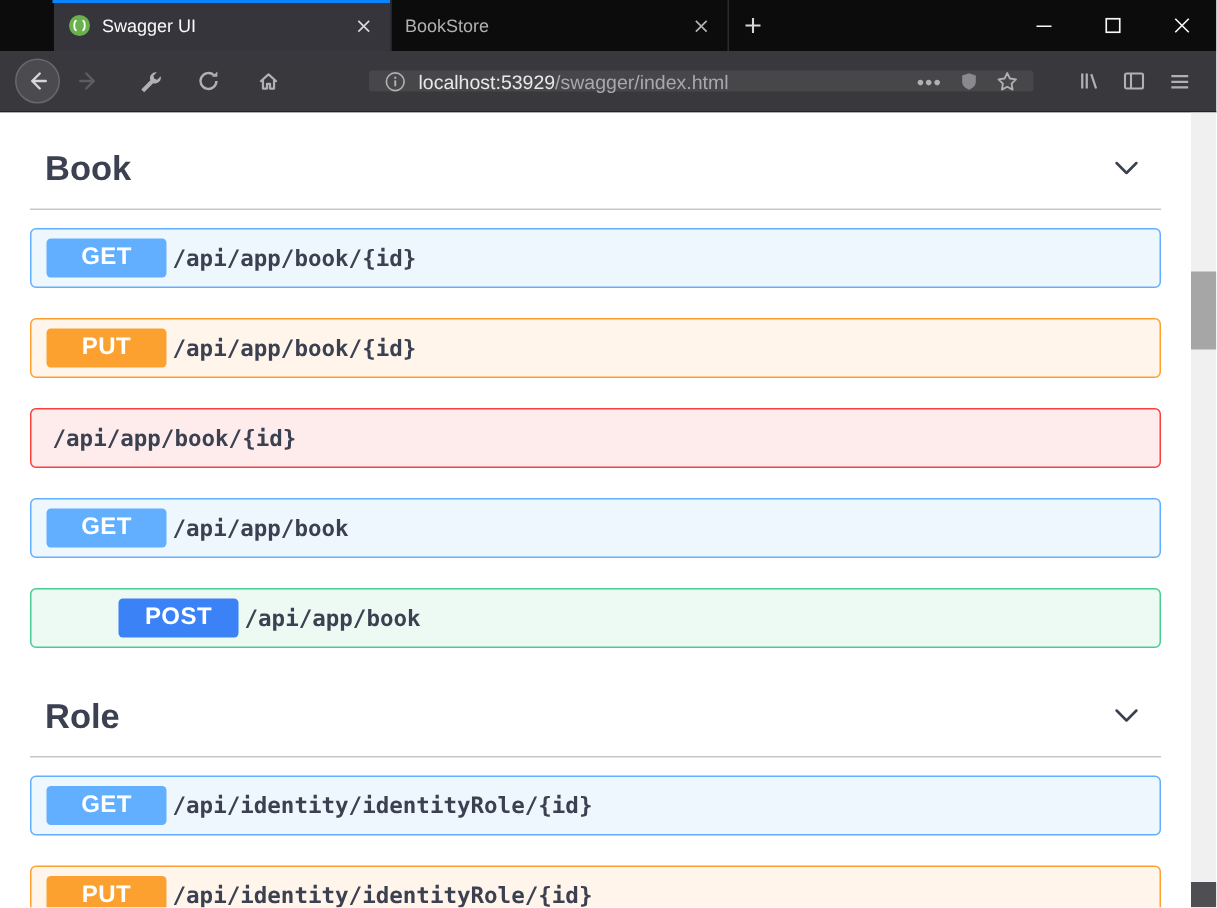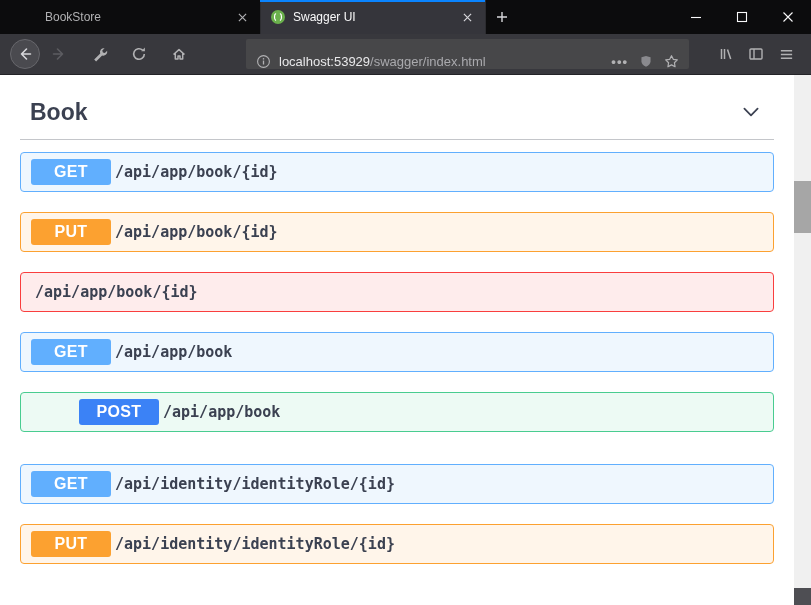--- a/index.html
+++ b/index.html
@@ -21,22 +21,22 @@
   .winbtn{width:46px;display:flex;align-items:center;justify-content:center}
 
   
   .toolbar{flex:0 0 41px;height:41px;background:#38383d;display:flex;align-items:center;
            padding:0 10px;border-bottom:1px solid #232327}
   .backbtn{width:30px;height:30px;border-radius:50%;background:#4a4a4f;border:1px solid #67676c;
            display:flex;align-items:center;justify-content:center;margin-right:4px;flex:0 0 auto}
   .navbtn{width:30px;height:30px;display:flex;align-items:center;justify-content:center;
           border-radius:2px;flex:0 0 auto}
   .ml10{margin-left:10px}
-  .urlbar{flex:1;height:30px;margin-left:52px;margin-right:22px;background:#474749;border-radius:2px;
-          display:flex;align-items:flex-end;padding:0 10px;gap:8px;font-size:13px;min-width:0}
+  .urlbar{flex:1;height:14px;margin-left:52px;margin-right:22px;background:#474749;border-radius:2px;
+          display:flex;align-items:flex-start;padding:0 10px;gap:8px;font-size:13px;min-width:0}
   .url-text{white-space:nowrap;overflow:hidden}
   .url-host{color:#e8e8ea}
   .url-path{color:#a9a9ad}
   .url-right{margin-left:auto;display:flex;align-items:center;gap:11px}
   .dots{color:#b1b1b3;font-size:13px;letter-spacing:1px;font-weight:700}
 
   
   .content{position:relative;flex:1;background:#fff;overflow:hidden}
   .swagger{position:absolute;top:0;left:0;right:17px;bottom:0;padding:12px 20px 0;overflow:hidden}
   .section{margin-bottom:12px}
@@ -60,40 +60,40 @@
   svg{display:block}
 </style>
 </head>
 <body>
 
 <div class="window">
 
   <div class="titlebar">
     <div class="drag-left"></div>
 
+    <div class="tab active">
+      <span>
+        <svg width="16" height="16" viewBox="0 0 16 16">
+            <circle cx="8" cy="8" r="7" fill="#6ab04c"></circle>
+            <path d="M5.6 4.8c-1.1.6-1.1 2.1-1.1 3.2s0 2.6 1.1 3.2M10.4 4.8c1.1.6 1.1 2.1 1.1 3.2s0 2.6-1.1 3.2" stroke="#fff" stroke-width="1.2" fill="none" stroke-linecap="round"></path>
+          </svg>
+      </span>
+      <span class="tab-title">Swagger UI</span>
+      <span class="tab-close">
+        <svg width="9" height="9" viewBox="0 0 10 10">
+            <path d="M1 1l8 8M9 1L1 9" stroke="#d7d7db" stroke-width="1.3"></path>
+          </svg>
+      </span>
+    </div>
+
     <div class="tab">
       <span class="tab-title">BookStore</span>
       <span class="tab-close">
         <svg width="9" height="9" viewBox="0 0 10 10">
             <path d="M1 1l8 8M9 1L1 9" stroke="#b1b1b3" stroke-width="1.3"></path>
-          </svg>
-      </span>
-    </div>
-
-    <div class="tab active">
-      <span>
-        <svg width="16" height="16" viewBox="0 0 16 16">
-            <circle cx="8" cy="8" r="7" fill="#6ab04c"></circle>
-            <path d="M5.6 4.8c-1.1.6-1.1 2.1-1.1 3.2s0 2.6 1.1 3.2M10.4 4.8c1.1.6 1.1 2.1 1.1 3.2s0 2.6-1.1 3.2" stroke="#fff" stroke-width="1.2" fill="none" stroke-linecap="round"></path>
-          </svg>
-      </span>
-      <span class="tab-title">Swagger UI</span>
-      <span class="tab-close">
-        <svg width="9" height="9" viewBox="0 0 10 10">
-            <path d="M1 1l8 8M9 1L1 9" stroke="#d7d7db" stroke-width="1.3"></path>
           </svg>
       </span>
     </div>
 
     <div class="newtab">
       <svg width="12" height="12" viewBox="0 0 12 12">
           <path d="M6 1v10M1 6h10" stroke="#d7d7db" stroke-width="1.4"></path>
         </svg>
     </div>
 
@@ -218,20 +218,28 @@
   </div>
 
   <div class="op-row" style="border-color: rgb(73, 204, 144); background: rgb(237, 250, 244);">
     <span class="op-badge" style="background: #3b82f6; margin-left: 48px;">POST</span>
     <span class="op-path">/api/app/book</span>
   </div>
 </div>
   </div>
 
   <div class="section">
+    <div class="sec-header">
+      <span class="sec-title">Role</span>
+      <button class="sec-chevron">
+        <svg width="22" height="22" viewBox="0 0 20 20">
+                <path d="M4 7l6 6 6-6" stroke="#3b4151" stroke-width="1.6" fill="none" stroke-linecap="round" stroke-linejoin="round"></path>
+              </svg>
+      </button>
+    </div>
     <div class="sec-body">
   <div class="op-row" style="border-color: rgb(97, 175, 254); background: rgb(239, 247, 254);">
     <span class="op-badge" style="background: rgb(97, 175, 254);">GET</span>
     <span class="op-path">/api/identity/identityRole/{id}</span>
   </div>
 
   <div class="op-row" style="border-color: rgb(252, 161, 48); background: rgb(255, 245, 234);">
     <span class="op-badge" style="background: rgb(252, 161, 48);">PUT</span>
     <span class="op-path">/api/identity/identityRole/{id}</span>
   </div>

